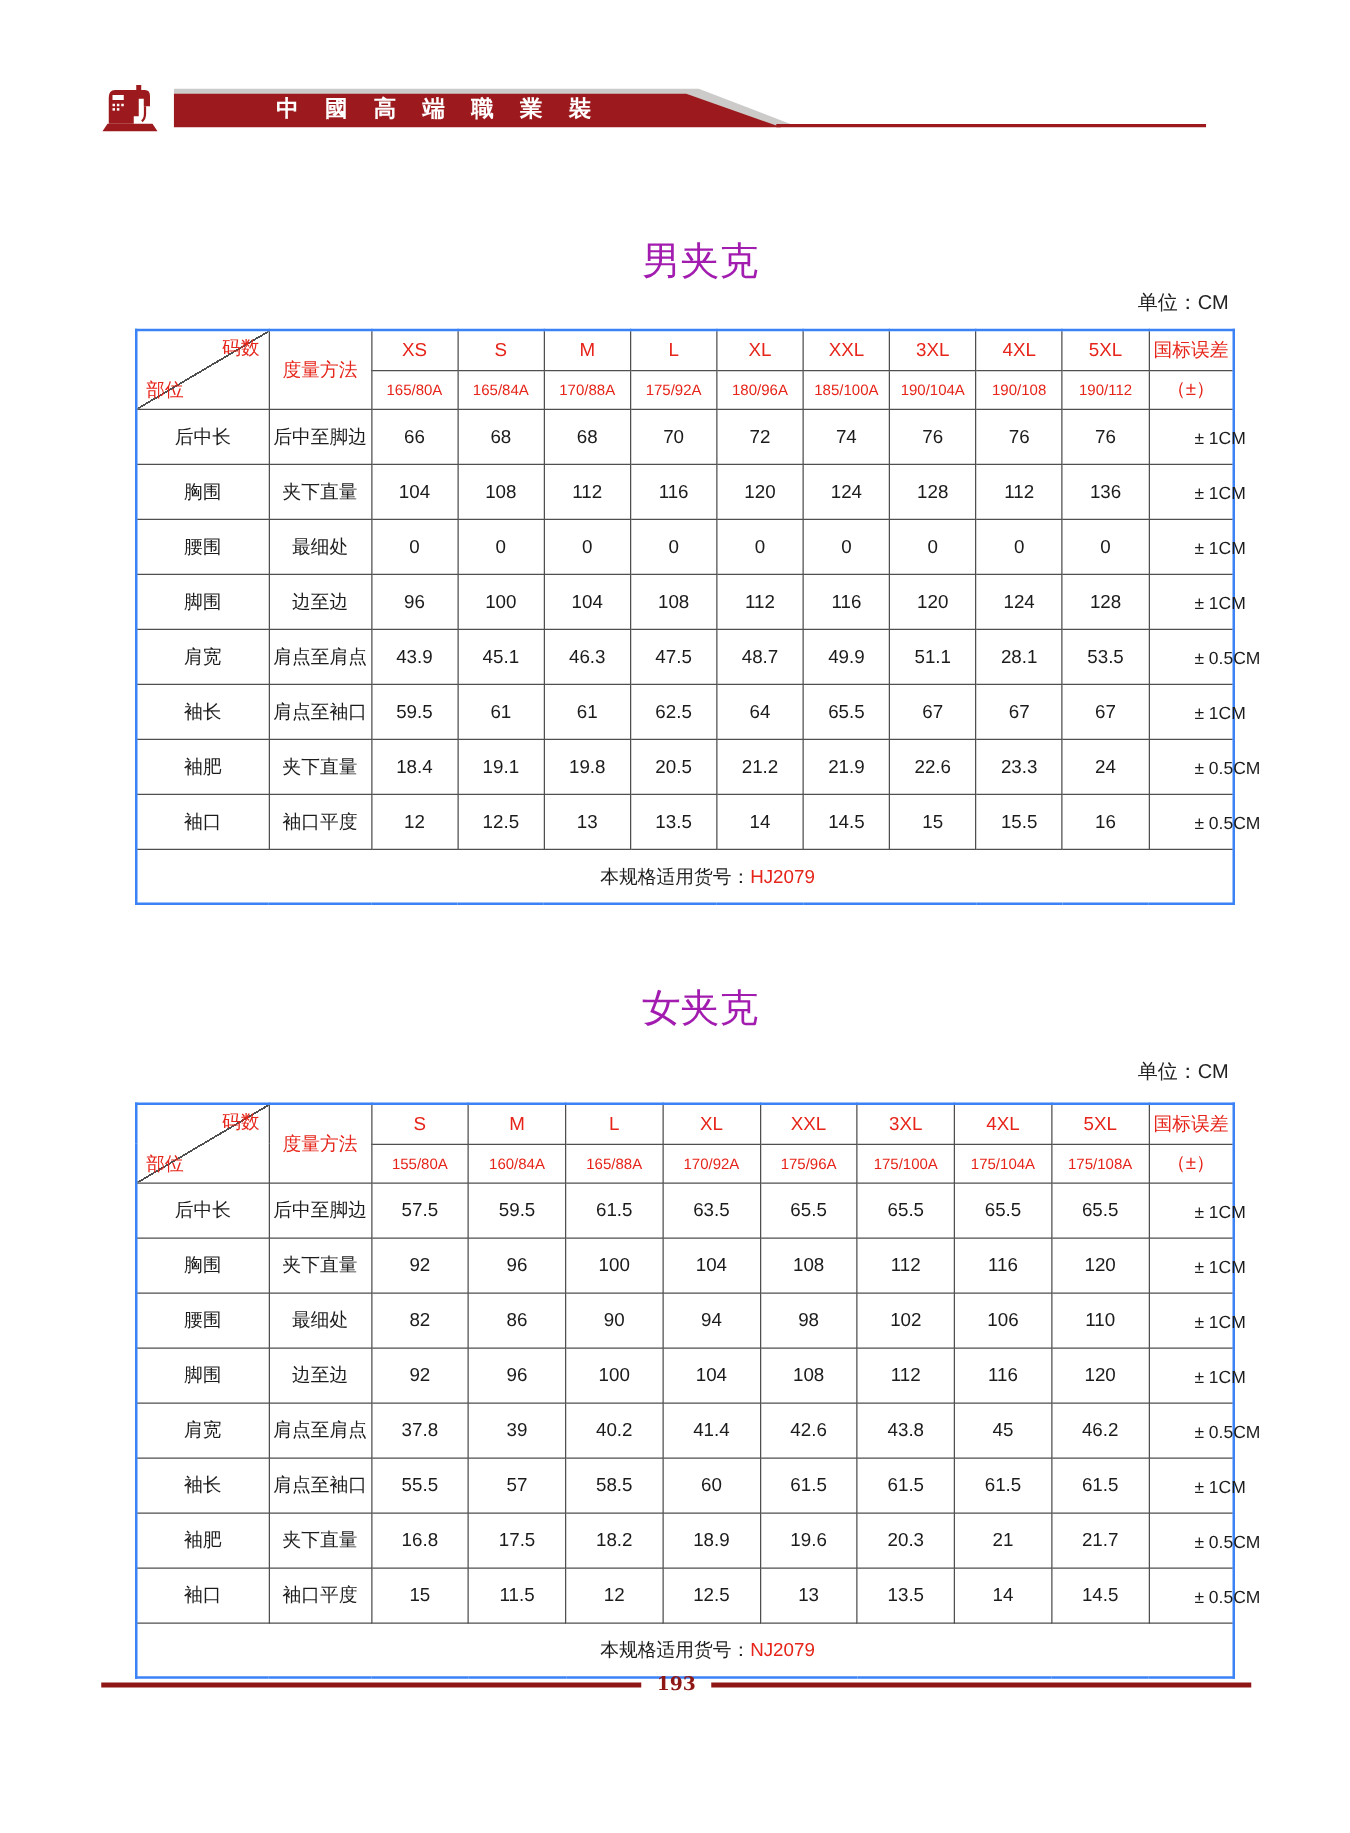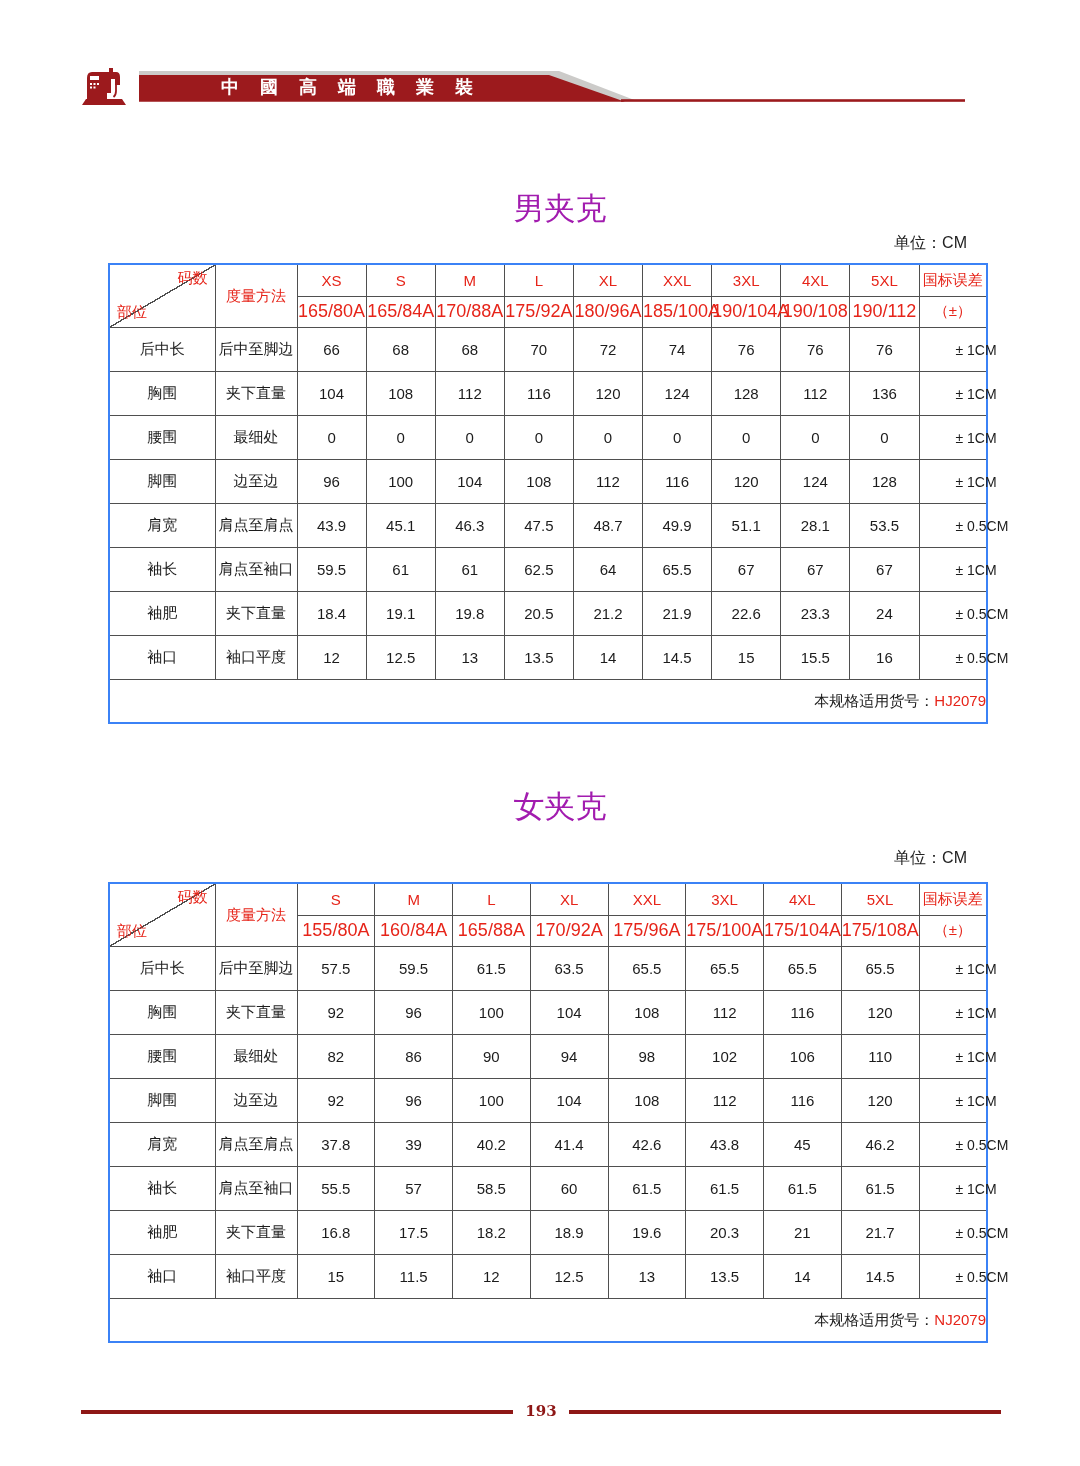--- a/index.html
+++ b/index.html
@@ -19,51 +19,51 @@
     font-weight:bold;letter-spacing:21px;white-space:nowrap;line-height:20px;margin-left:32px;
   }
 
   
   .section-title{
     left:120px;width:880px;text-align:center;color:#a21caf;
     font-size:31px;font-weight:500;line-height:42px;white-space:nowrap;
   }
   #men-title{top:188px;}
   #women-title{top:786px;}
-  .unit{left:92px;width:875px;text-align:right;font-size:16px;color:#222;line-height:18px;}
+  .unit{left:108px;width:875px;text-align:right;font-size:16px;color:#222;line-height:18px;}
   #men-unit{top:234px;}
   #women-unit{top:849px;}
 
   
   .size-table{
     position:absolute;left:108px;width:880px;border-collapse:collapse;
     table-layout:fixed;border:2px solid #3b82f6;font-size:15px;text-align:center;
   }
   #men-table{top:263px;}
   #women-table{top:882px;}
   .size-table td{border:1px solid #4f4f4f;padding:0;}
   .size-table .hrow td{height:30px;}
   .size-table .drow td{height:43px;}
-  .size-table .frow td{height:42px;text-align:right;padding-left:36px;}
+  .size-table .frow td{height:42px;text-align:center;padding-left:36px;}
   .size-table .red{color:#e62419;}
-  .size-table .spec{font-size:18px;}
+  .size-table .spec{font-size:12px;}
   .size-table .tol{font-size:14px;white-space:nowrap;padding-left:36px;}
   .size-table .diag .wrap{
     position:relative;width:100%;height:100%;min-height:62px;
     background:linear-gradient(to bottom right,
       transparent calc(50% - 0.7px),
       #4f4f4f calc(50% - 0.7px),
       #4f4f4f calc(50% + 0.7px),
       transparent calc(50% + 0.7px));
   }
   .size-table .diag .ct{position:absolute;top:4px;right:7px;color:#e62419;}
   .size-table .diag .cb{position:absolute;bottom:5px;left:7px;color:#e62419;}
 
   
-  #pageline{left:81px;top:1404px;width:920px;display:flex;align-items:center;gap:12px;}
+  #pageline{left:81px;top:1340px;width:920px;display:flex;align-items:center;gap:12px;}
   #pageline .seg{flex:1;height:4px;background:#8e1716;}
   #pageline .num{
     color:#8e1716;font-family:"DejaVu Serif","Liberation Serif",serif;
     font-size:15px;font-weight:bold;line-height:1;
   }
 </style>
 </head>
 <body>
 
 <div class="abs" id="logo">

